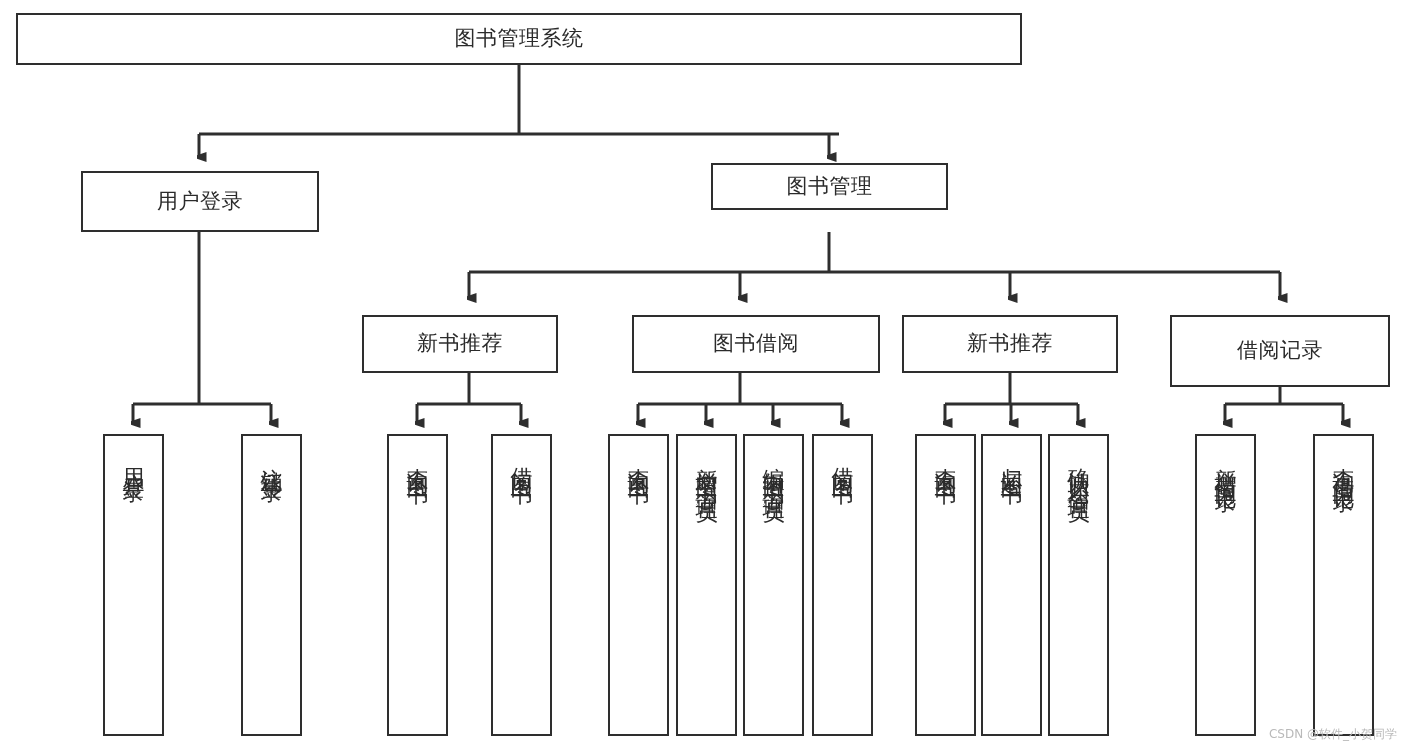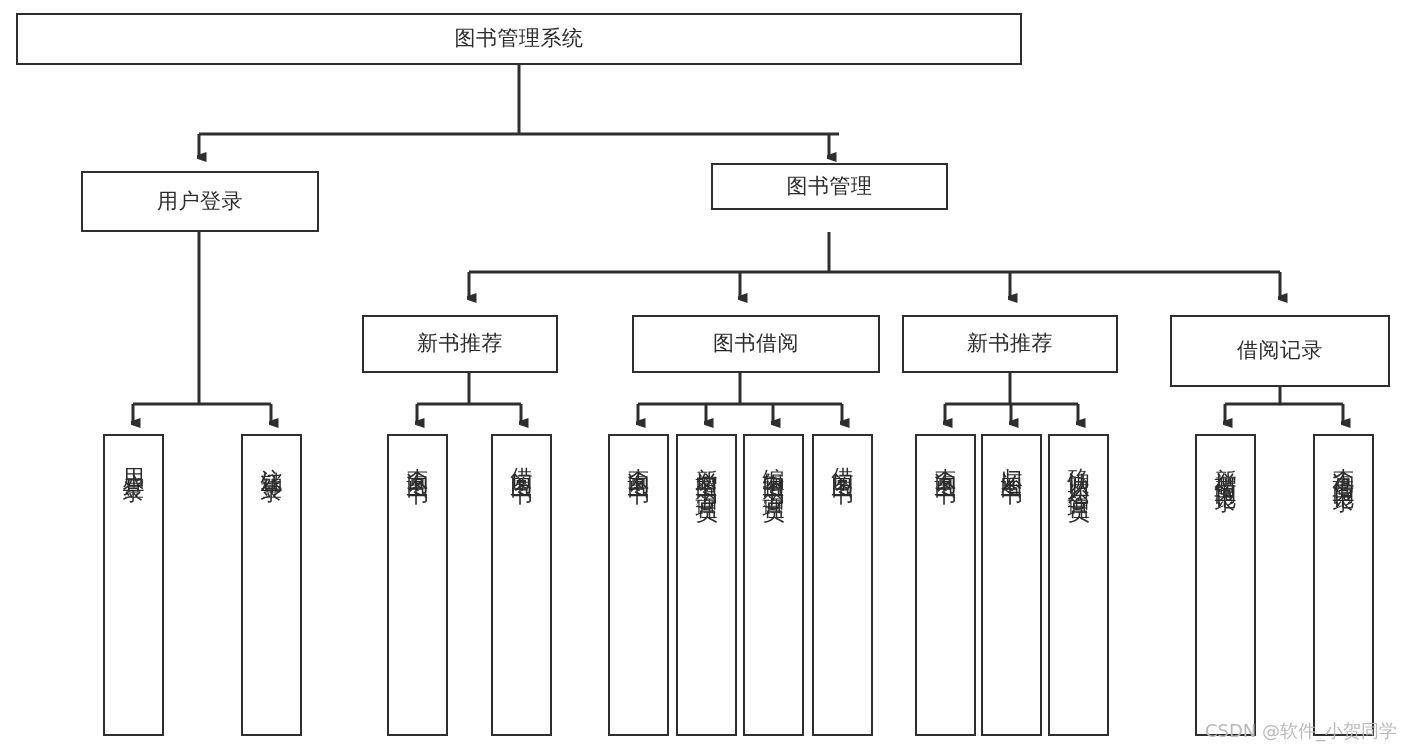--- a/index.html
+++ b/index.html
@@ -61,21 +61,21 @@
     text-orientation: upright;
     font-size: 22px;
     letter-spacing: 5px;
     line-height: 1;
     white-space: nowrap;
   }
   .watermark {
     position: absolute;
     right: 8px;
     bottom: 4px;
-    font-size: 18px;
+    font-size: 12px;
     color: #b9b9b9;
     white-space: nowrap;
     z-index: 5;
     font-family: "DejaVu Sans", "Liberation Sans", sans-serif;
   }
 </style>
 </head>
 <body>
 
 <div id="canvas">

